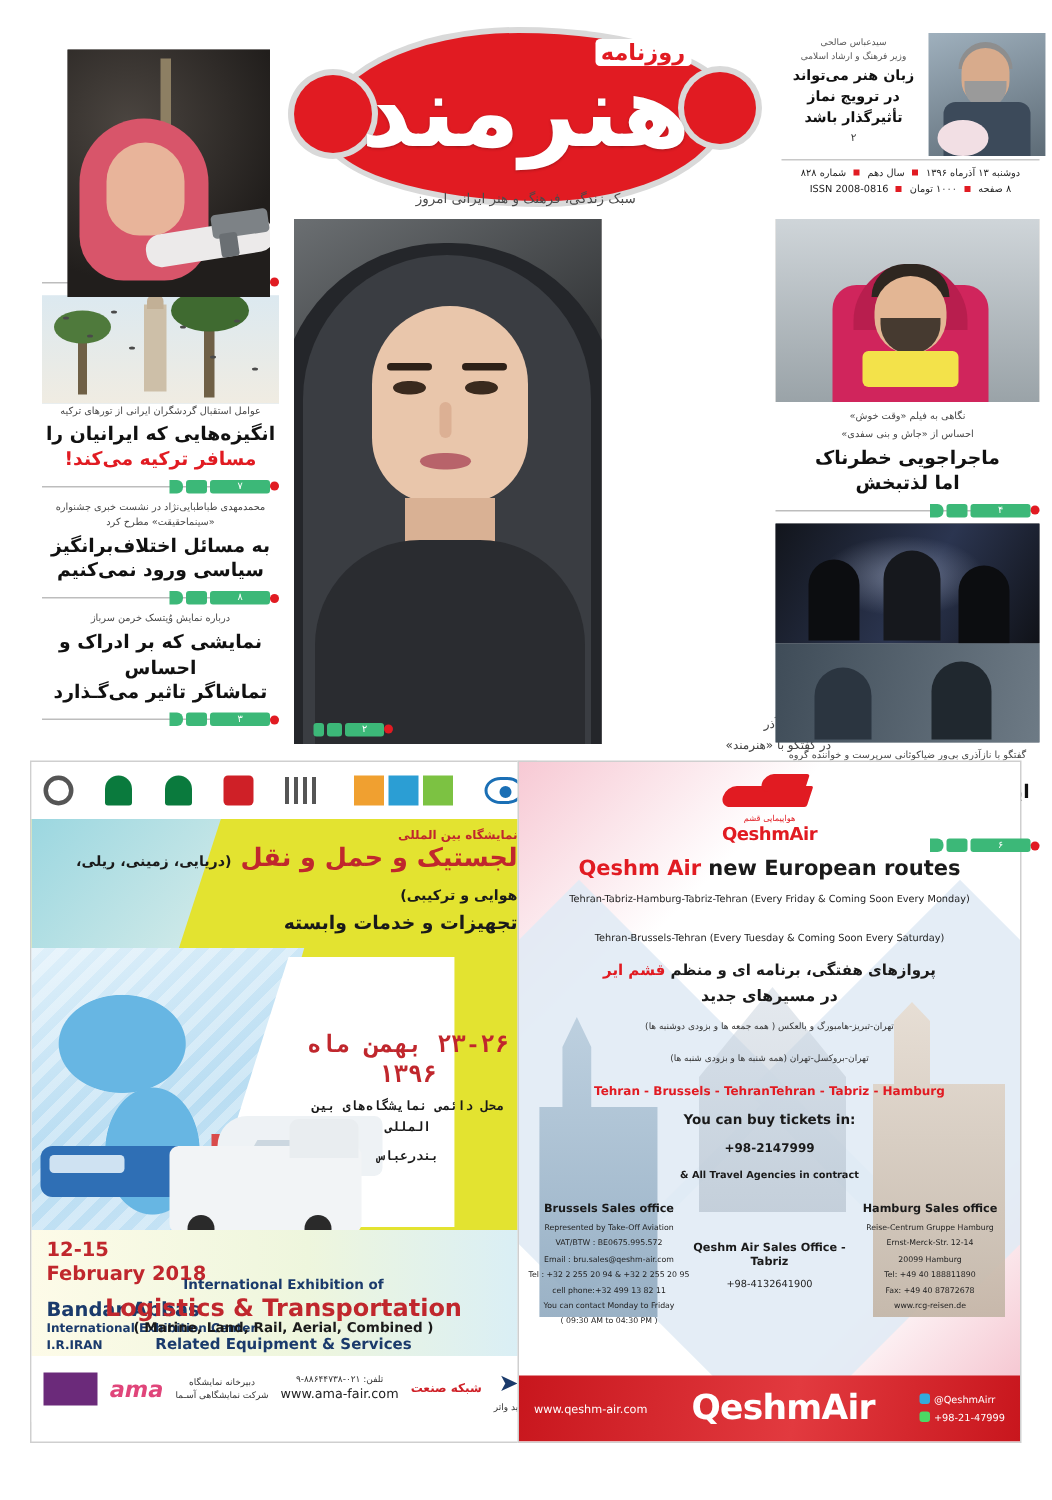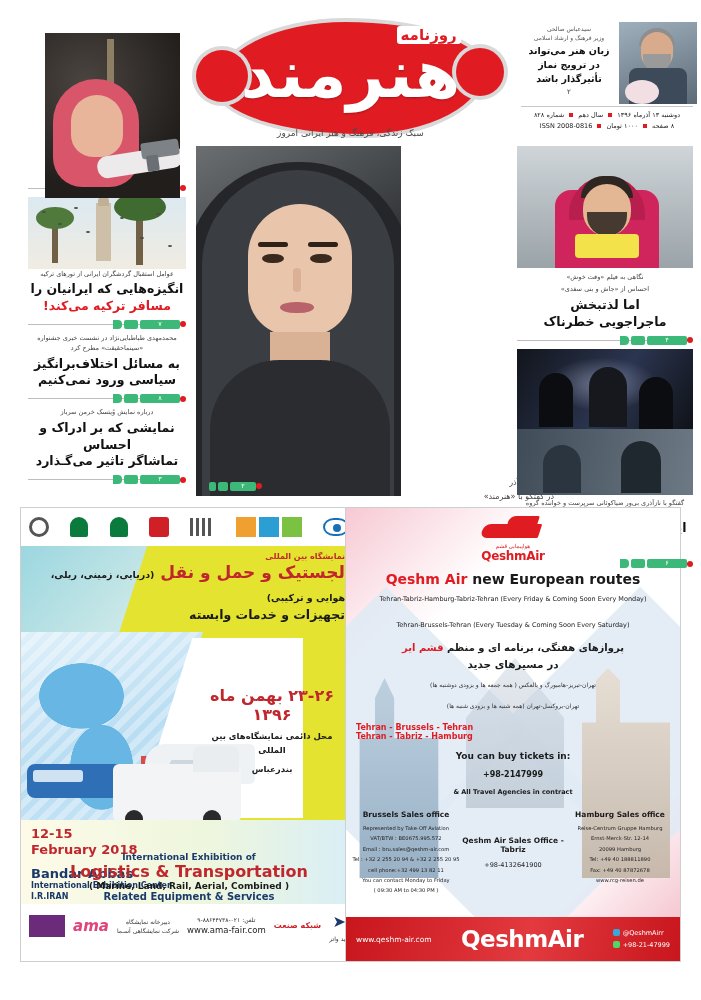--- a/index.html
+++ b/index.html
@@ -182,21 +182,21 @@
   .al-band { position:relative; height:86px; background:#e3e330; overflow:hidden; }
   .al-band::before{content:"";position:absolute;left:-40px;top:-10px;width:150px;height:120px;
      background:linear-gradient(120deg,#8fd3e8,#cfeaf2); transform:skewX(-18deg); opacity:.95;}
   .alb-inner{position:relative;z-index:2;padding:6px 12px 0 12px;text-align:right;}
   .alb-k{font-size:8px;color:#c0272d;font-weight:bold;}
   .alb-t1{font-size:17px;font-weight:bold;color:#c0272d;line-height:1.35;}
   .alb-t1 .sm{font-size:9.5px;color:#1a1a1a;}
   .alb-t2{font-size:12.5px;font-weight:bold;color:#1a1a1a;line-height:1.3;}
 
   .al-mid { position:relative; height:188px; overflow:hidden;
-     background:linear-gradient(160deg,#dff0fa 0%,#b9ddf2 45%,#cfe7f7 100%); }
+     background:linear-gradient(160deg,#dff0fa 0%,#b9ddf2 45%,#cfe7f7 100%);font-family:Liberation Mono, monospace; }
   .al-map { position:absolute; inset:0;
      background:
        radial-gradient(ellipse 70px 54px at 18% 34%, #67b6e3 0 60%, transparent 61%),
        radial-gradient(ellipse 52px 70px at 24% 72%, #67b6e3 0 60%, transparent 61%),
        radial-gradient(ellipse 78px 50px at 82% 30%, #67b6e3 0 60%, transparent 61%),
        repeating-linear-gradient(135deg, #ffffff55 0 6px, transparent 6px 12px);
   }
   .al-wedge { position:absolute; left:38%; top:0; width:62%; height:100%;
      background:#e3e330; clip-path:polygon(26% 0, 100% 0, 100% 100%, 0 100%); }
   .al-white { position:absolute; left:34%; top:6px; width:50%; height:96%;
@@ -267,21 +267,21 @@
   .qa-headline .r{color:#e11b22;}
   .qa-route{position:relative;z-index:4;text-align:center;font-size:6.5px;color:#222;margin-top:6px;line-height:1.9;}
   .qa-amp{text-align:center;font-size:7px;color:#222;}
   .qa-fa{position:relative;z-index:4;text-align:center;direction:rtl;margin-top:10px;}
   .qa-fa1{font-size:10px;font-weight:bold;color:#1a1a1a;}
   .qa-fa1 .r{color:#e11b22;}
   .qa-fa2{font-size:10.5px;font-weight:bold;color:#1a1a1a;margin-top:5px;}
   .qa-fa3{font-size:6px;color:#333;direction:rtl;line-height:2.1;margin-top:9px;}
 
   .qa-citybar{position:relative;z-index:4;display:flex;justify-content:center;
-     padding:0 10px;margin-top:10px;flex-direction:column;}
+     padding:0 10px;margin-top:10px;}
   .qa-city{font-size:8px;font-weight:bold;color:#e11b22;}
   .qa-tickets{position:relative;z-index:4;text-align:center;margin-top:10px;}
   .qat-1{font-size:9px;font-weight:bold;color:#1a1a1a;}
   .qat-2{font-size:8px;font-weight:bold;color:#1a1a1a;margin-top:9px;}
   .qat-3{font-size:8px;font-weight:bold;color:#1a1a1a;margin-top:9px;}
   .qat-4{font-size:6.5px;font-weight:bold;color:#1a1a1a;margin-top:9px;}
 
   .qa-offices{position:relative;z-index:4;display:flex;justify-content:space-between;
      margin-top:14px;padding:0 6px;}
   .qa-off{width:108px;text-align:center;}
@@ -472,22 +472,22 @@
         <div class="rp-hood"></div>
         <div class="rp-hair"></div>
         <div class="rp-face"></div>
         <div class="rp-beard"></div>
         <div class="rp-logo"></div>
       </div>
 
       <div class="story" style="margin-top:4px">
         <div class="st-kicker">نگاهی به فیلم «وقت خوش»</div>
         <div class="st-kicker">احساس از «جاش و بنی سفدی»</div>
+        <div class="st-head small">ماجراجویی خطرناک</div>
         <div class="st-head small">اما لذتبخش</div>
-        <div class="st-head small">ماجراجویی خطرناک</div>
         <div class="pagebar">
           <div class="pb-line"></div>
           <div class="pb-dot"></div>
           <div class="pb-seg s1">۴</div>
           <div class="pb-seg s2"></div>
           <div class="pb-seg s3"></div>
         </div>
       </div>
 
       <div class="photo-concert">

